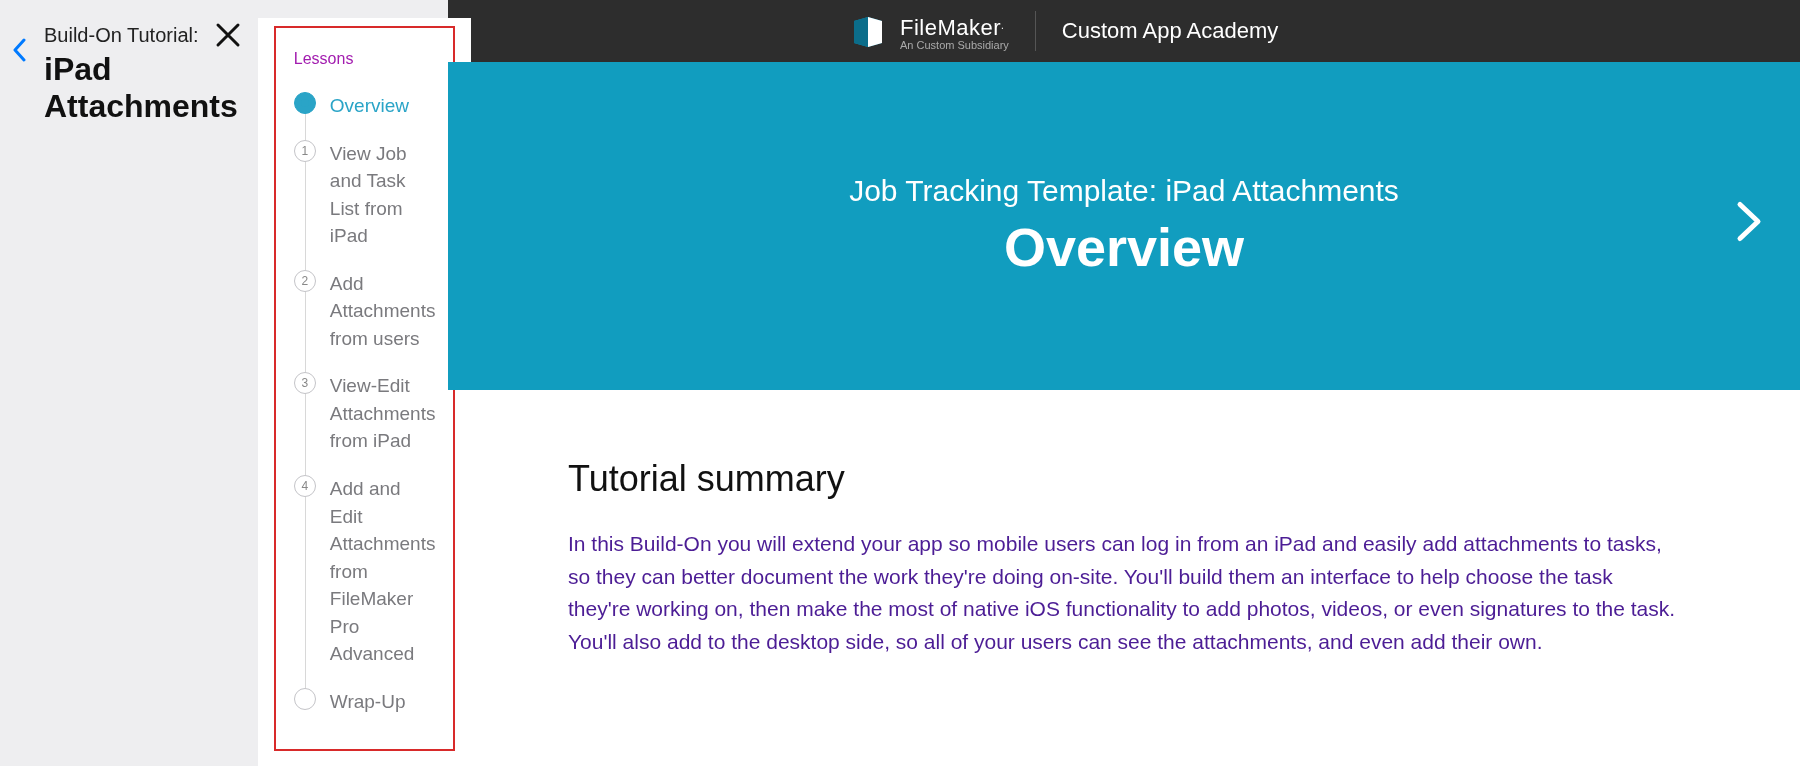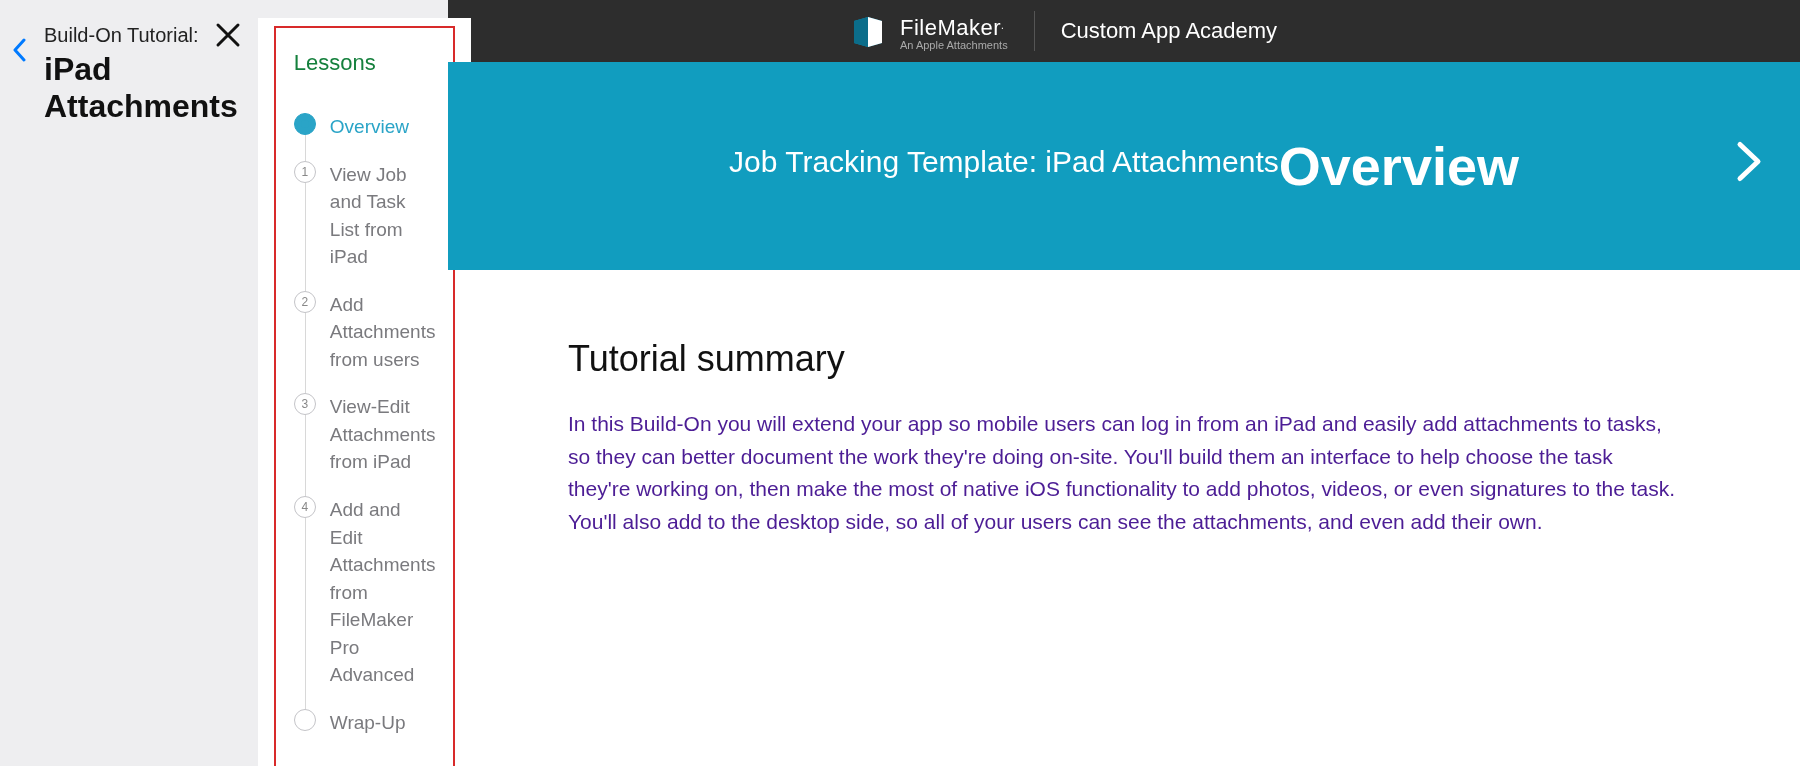--- a/index.html
+++ b/index.html
@@ -57,23 +57,23 @@
       margin-top: 18px;
       flex: 1;
       padding: 0 16px;
     }
     .lessons-box {
       border: 2px solid #d82a2a;
       margin: 8px 0 0 0;
       padding: 22px 18px 24px 18px;
     }
     .lessons-heading {
-      font-size: 22px;
-      color: #15803d;
-      margin-bottom: 27px;
+      font-size: 16px;
+      color: #a21caf;
+      margin-bottom: 14px;
     }
     .lesson-list { list-style: none; }
     .lesson-item {
       display: flex;
       align-items: flex-start;
       gap: 14px;
       padding: 10px 0;
       cursor: pointer;
       position: relative;
     }
@@ -188,23 +188,24 @@
       background: #555;
       margin: 0 8px;
     }
     .academy {
       color: #fff;
       font-size: 22px;
     }
 
     .hero {
       background: #119dbf;
-      height: 208px;
-      position: relative;
-      display: flex;
+      height: 328px;
+      position: relative;
+      display: flex;
+      flex-direction: column;
       align-items: center;
       justify-content: center;
       color: #fff;
     }
     .hero-sub {
       font-size: 30px;
       font-weight: 400;
       margin-bottom: 8px;
     }
     .hero-title {
@@ -300,21 +301,21 @@
     <div class="brand-wrap">
       <span class="brand-icon">
         <svg width="40" height="40" viewBox="0 0 40 40">
           <path d="M6 10 L20 6 L34 10 L34 32 L20 36 L6 32 Z" fill="#0a8fb5"></path>
           <path d="M20 6 L34 10 L34 32 L20 36 Z" fill="#ffffff"></path>
           <path d="M6 10 L20 6 L20 36 L6 32 Z" fill="#0b6d8a"></path>
         </svg>
       </span>
       <span>
         <span class="brand-name">FileMaker</span><span style="color:#fff;font-size:10px;vertical-align:super">.</span>
-        <span class="brand-sub">An Apple Attachments</span>
+        <span class="brand-sub">An Custom Subsidiary</span>
       </span>
     </div>
     <span class="vrule"></span>
     <span class="academy">Custom App Academy</span>
   </div>
 
   <div class="hero">
     <div class="hero-sub">Job Tracking Template: iPad Attachments</div>
     <div class="hero-title">Overview</div>
     <span class="hero-next">

